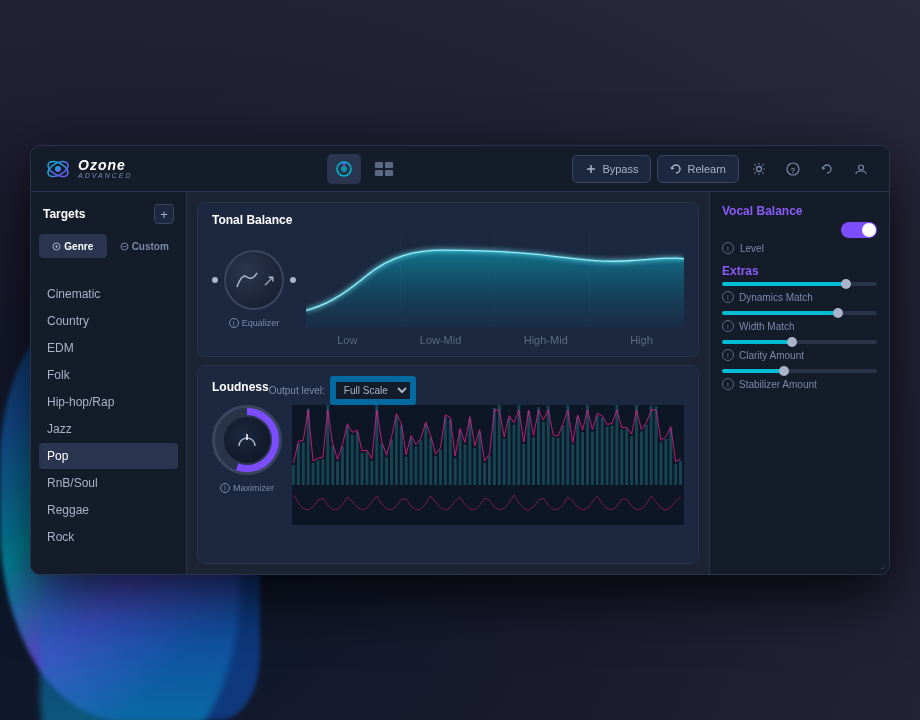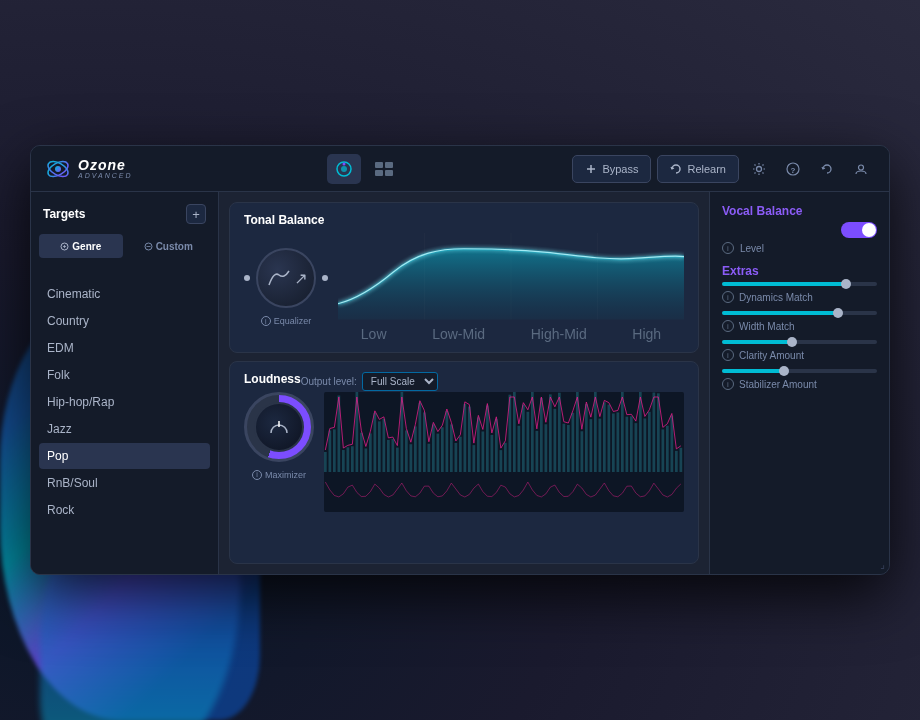--- a/index.html
+++ b/index.html
@@ -152,21 +152,21 @@
       font-size: 14px;
     }
     
     .main-content {
       display: flex;
       flex: 1;
       overflow: hidden;
     }
     
     .sidebar {
-      width: 188px;
+      width: 156px;
       background: #141b29;
       display: flex;
       flex-direction: column;
       padding: 12px 8px;
       gap: 6px;
       flex-shrink: 0;
       border-right: 1px solid #2a3448;
     }
     .sidebar-header {
       display: flex;
@@ -314,38 +314,38 @@
       height: 100%;
     }
     .tonal-axis {
       display: flex;
       justify-content: space-around;
       padding: 0 0 0 0;
       margin-top: 2px;
     }
     .tonal-axis-label {
       color: #5a6a80;
-      font-size: 14px;
+      font-size: 11px;
       text-align: center;
     }
     
     .loudness-header {
       display: flex;
       align-items: center;
     }
     .loudness-output {
       display: flex;
       align-items: center;
       gap: 5px;
       color: #7a8aaa;
       font-size: 10px;
     }
     .loudness-output select {
       background: #141b29;
-      border: 1px solid #0369a1;
+      border: 6px solid #0369a1;
       color: #aab4c8;
       font-size: 10px;
       padding: 2px 4px;
       border-radius: 3px;
     }
     .loudness-inner {
       display: flex;
       align-items: flex-start;
       gap: 10px;
     }
@@ -599,20 +599,21 @@
       </div>
       <div class="genre-list" id="genre-list">
           <div class="genre-item">Cinematic</div>
           <div class="genre-item">Country</div>
           <div class="genre-item">EDM</div>
           <div class="genre-item">Folk</div>
           <div class="genre-item">Hip-hop/Rap</div>
           <div class="genre-item">Jazz</div>
           <div class="genre-item selected">Pop</div>
           <div class="genre-item">RnB/Soul</div>
+          <div class="genre-item">Reggae</div>
           <div class="genre-item">Rock</div>
         </div>
     </div>
 
     <div class="main-panel">
 
       <div class="panel-card" style="flex:0 0 auto;">
         <div class="panel-card-title">Tonal Balance</div>
         <div class="tonal-inner">
           <div class="knob-area">

